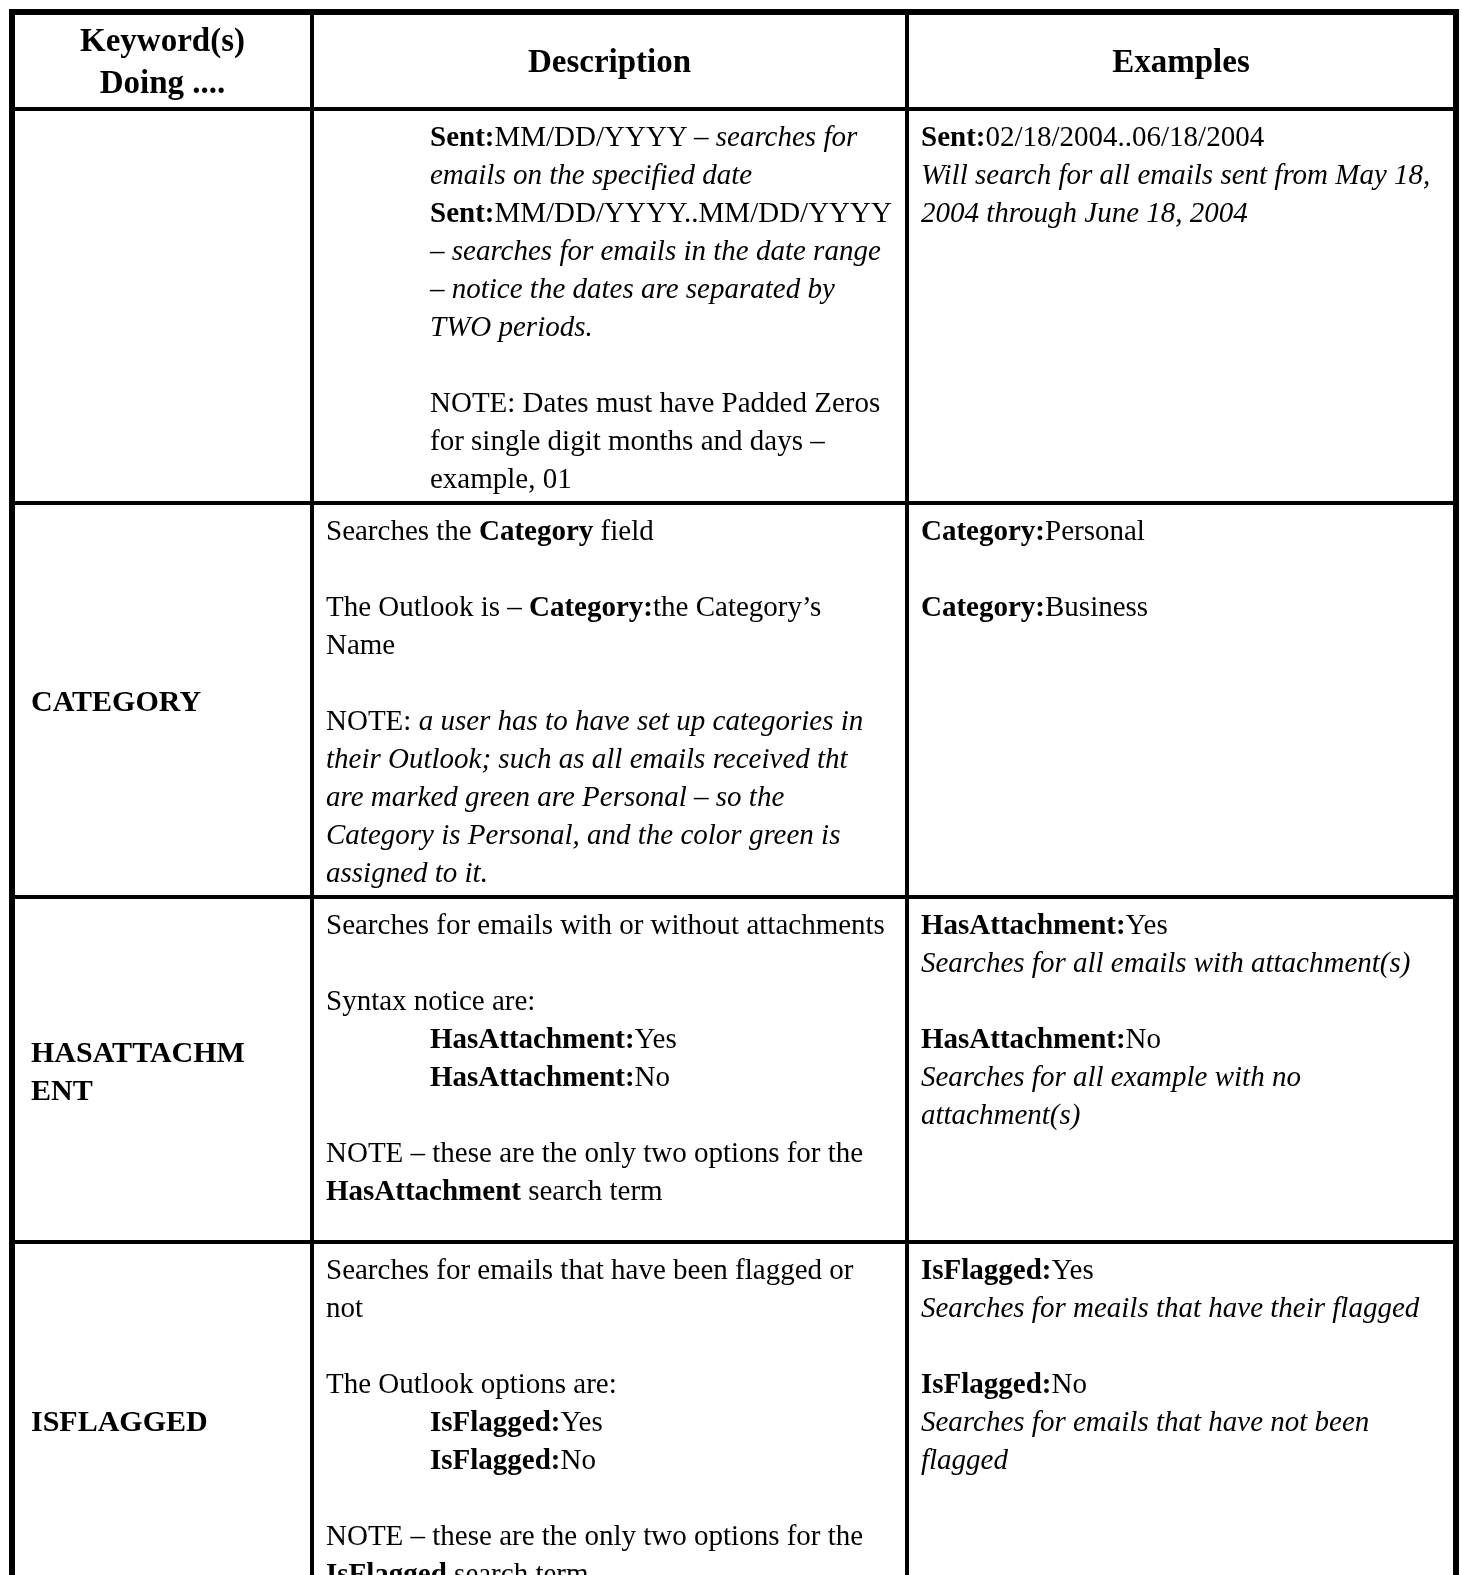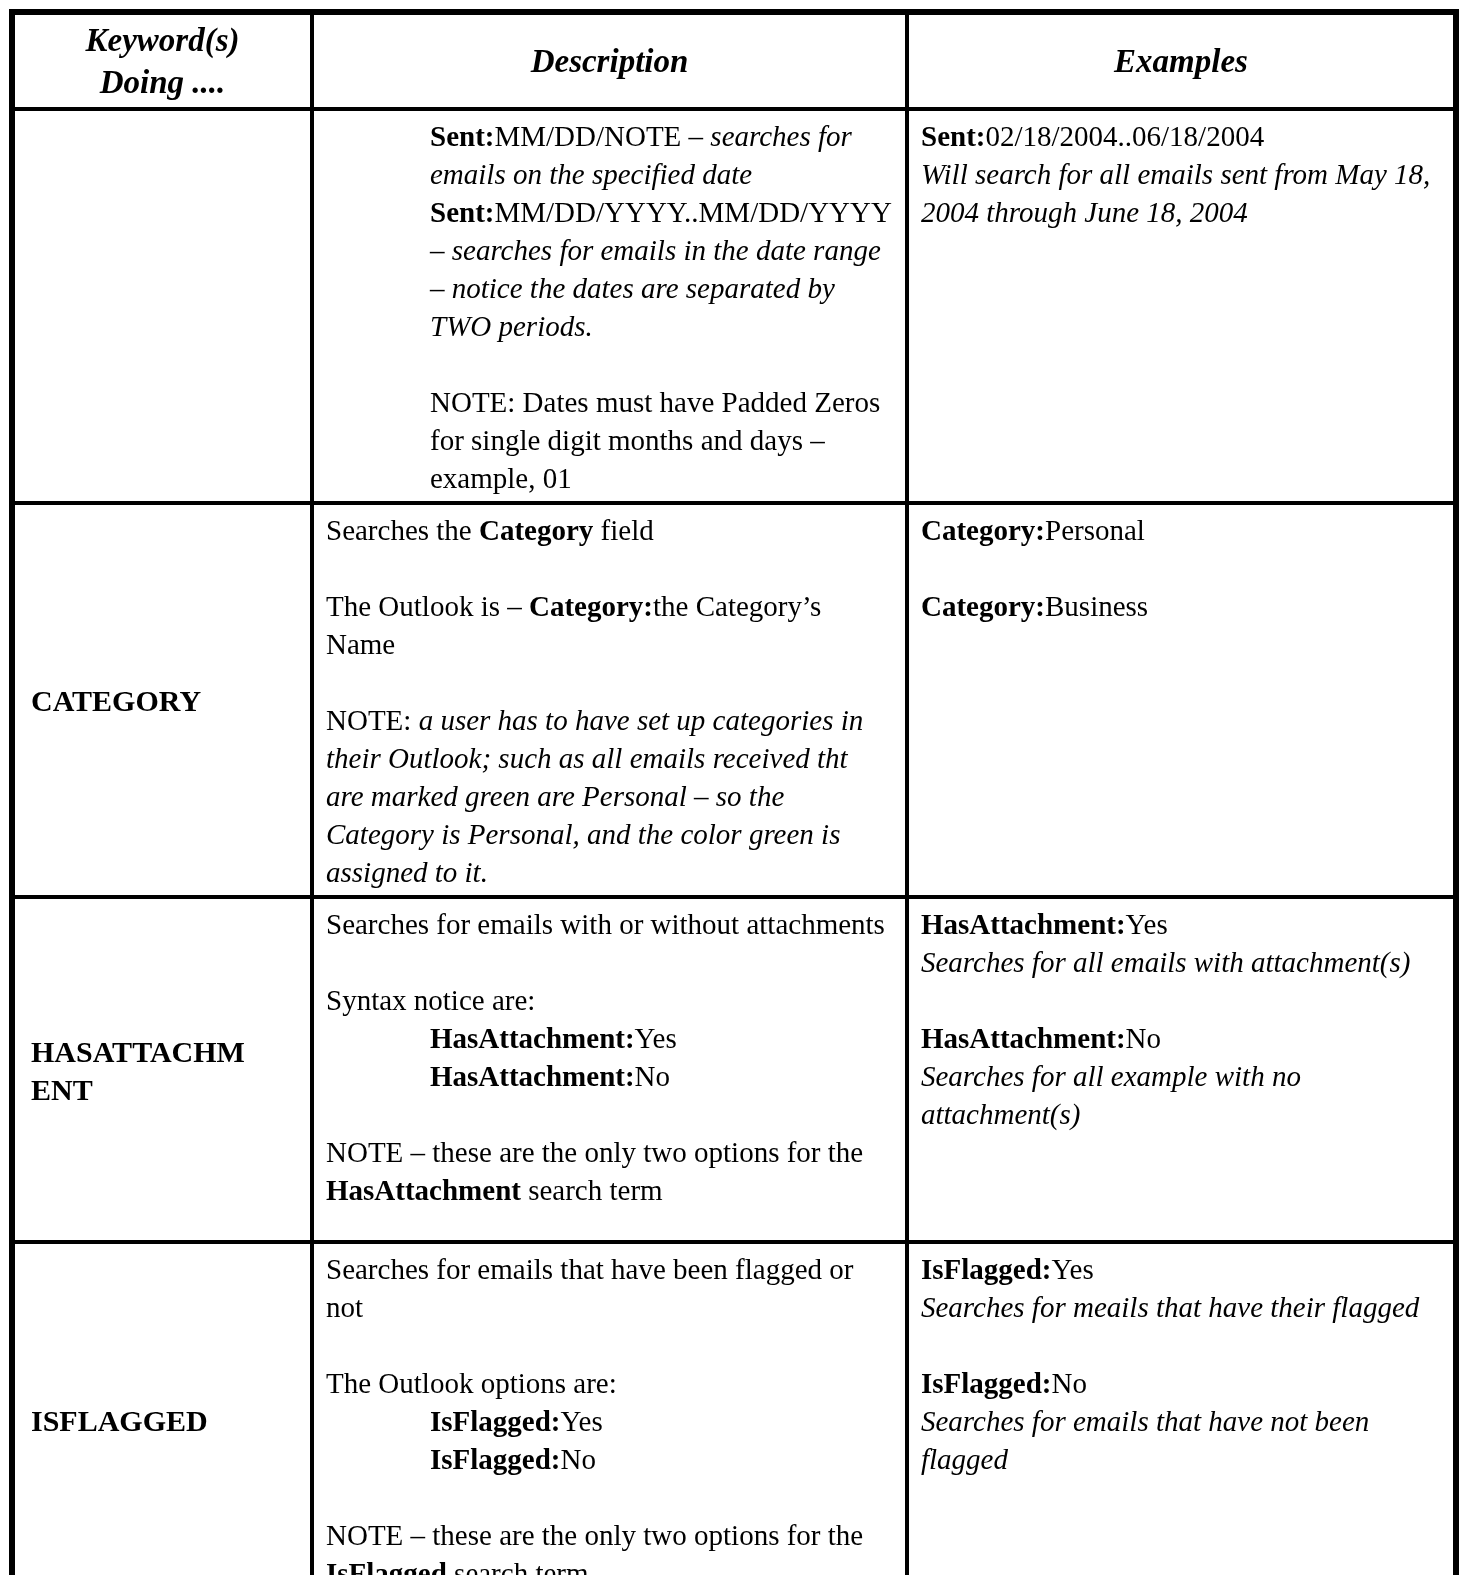--- a/index.html
+++ b/index.html
@@ -46,21 +46,21 @@
     font-size: 30px;
     line-height: 38px;
     padding-left: 16px;
   }
   .kw-line { display: block; }
   .para { margin: 0; }
   .para.indent { padding-left: 104px; }
   .para.blank { min-height: 38px; }
   .b { font-weight: bold; text-align: right; }
   .i { font-style: italic; }
-  tr.r-head { height: 88px; font-style: italic; }
+  tr.r-head { height: 88px; }
   tr.r-sent { height: 386px; }
   tr.r-category { height: 385px; }
   tr.r-hasattachment { height: 345px; }
   tr.r-isflagged { height: 347px; }
 </style>
 </head>
 <body>
 
 <table class="doc-table">
   <colgroup>
@@ -73,21 +73,21 @@
     <th class="head">
       <span class="kw-line">Keyword(s)</span>
       <span class="kw-line">Doing ....</span>
     </th>
     <th class="head">Description</th>
     <th class="head">Examples</th>
   </tr>
   <tr class="r-sent">
     <td class="keyword-cell"></td>
     <td class="desc-cell">
-          <p class="para indent"><span class="b ">Sent:</span><span class="">MM/DD/NOTE </span><span class="i">– searches for emails on the specified date</span></p>
+          <p class="para indent"><span class="b ">Sent:</span><span class="">MM/DD/YYYY </span><span class="i">– searches for emails on the specified date</span></p>
           <p class="para indent"><span class="b ">Sent:</span><span class="">MM/DD/YYYY..MM/DD/YYYY </span><span class="i">– searches for emails in the date range – notice the dates are separated by TWO periods.</span></p>
           <p class="para blank">&nbsp;</p>
           <p class="para indent"><span class="">NOTE: Dates must have Padded Zeros for single digit months and days – example, 01</span></p>
         </td>
     <td class="ex-cell">
           <p class="para"><span class="b ">Sent:</span><span class="">02/18/2004..06/18/2004</span></p>
           <p class="para"><span class="i">Will search for all emails sent from May 18, 2004 through June 18, 2004</span></p>
         </td>
   </tr>
   <tr class="r-category">

